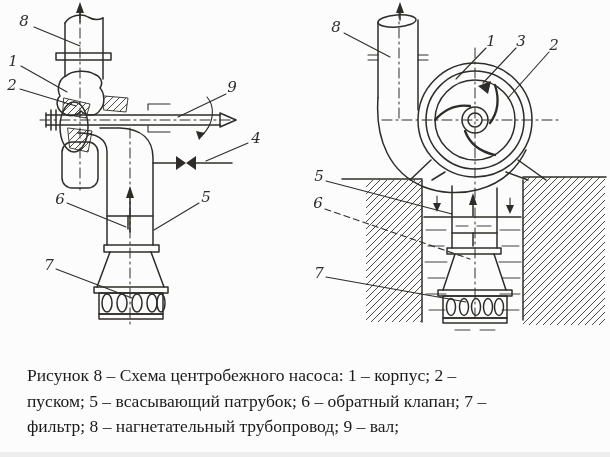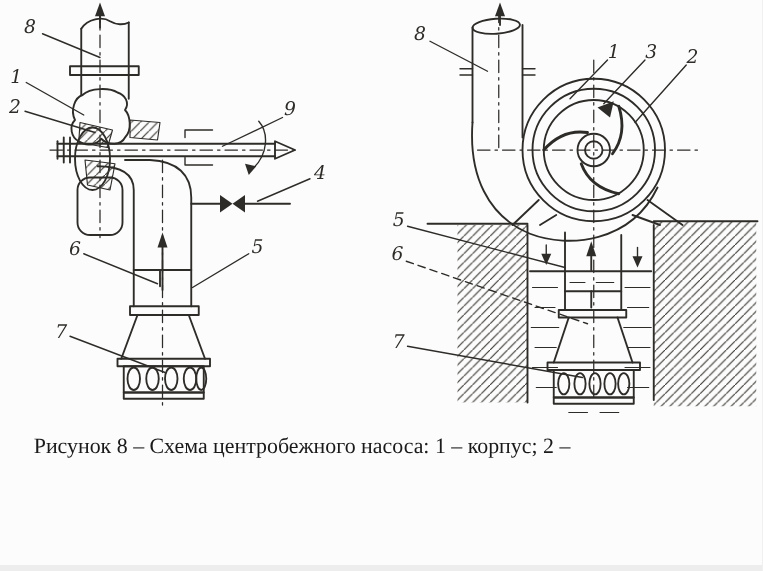--- a/index.html
+++ b/index.html
@@ -8,21 +8,21 @@
   .stage svg{position:absolute;left:0;top:0;}
   .ink{stroke:#2e2c29;fill:none;stroke-width:1.5;stroke-linecap:round;stroke-linejoin:round;}
   .thin{stroke-width:1.1;}
   .vthin{stroke-width:0.9;}
   .bold{stroke-width:2.3;}
   .cl{stroke-dasharray:10 4 2 4;stroke-width:1;}
   .dash{stroke-dasharray:6 4;}
   .fillink{fill:#2e2c29;stroke:none;}
   .hatchfill{fill:url(#h);stroke:none;}
   .lbl{font:italic 15px "DejaVu Serif", serif;fill:#2e2c29;}
-  .caption{position:absolute;left:27px;top:344px;width:566px;color:#1a1a1a;
+  .caption{position:absolute;left:27px;top:363px;width:566px;color:#1a1a1a;
            font-size:17.5px;line-height:25.5px;}
   .caption div{white-space:pre-wrap;}
   .bottom-strip{position:absolute;left:0;bottom:0;width:610px;height:5px;background:#ededed;}
 </style>
 </head>
 <body>
 
 <div class="stage">
 
 <svg width="610" height="340" viewBox="0 0 610 340">
@@ -224,17 +224,19 @@
       <line class="ink thin dash" x1="325" y1="209" x2="470" y2="259"></line>
       <text class="lbl" x="318" y="208" text-anchor="middle">6</text>
       <line class="ink thin" x1="326" y1="277" x2="466" y2="302"></line>
       <text class="lbl" x="319" y="278" text-anchor="middle">7</text>
     </g>
   </g>
 </svg>
 
 <div class="caption">
   <div>Рисунок 8 – Схема центробежного насоса: 1 – корпус; 2 –</div>
+  <div>пуском; 5 – всасывающий патрубок; 6 – обратный клапан; 7 –</div>
+  <div>фильтр; 8 – нагнетательный трубопровод; 9 – вал;</div>
 </div>
 
 <div class="bottom-strip"></div>
 
 </div>
 
 </body></html>

